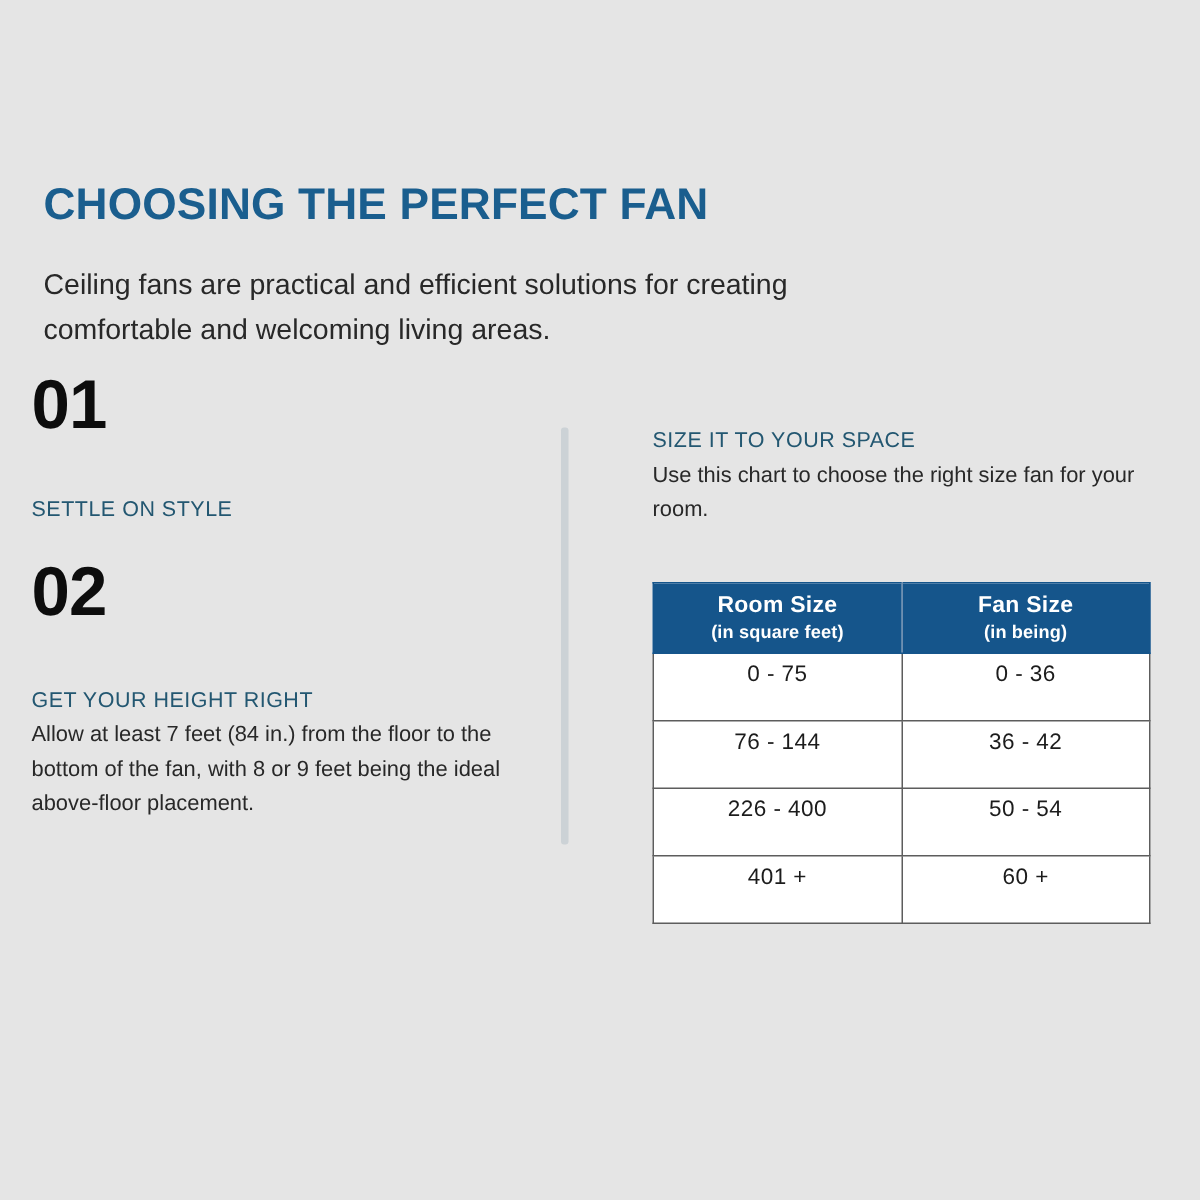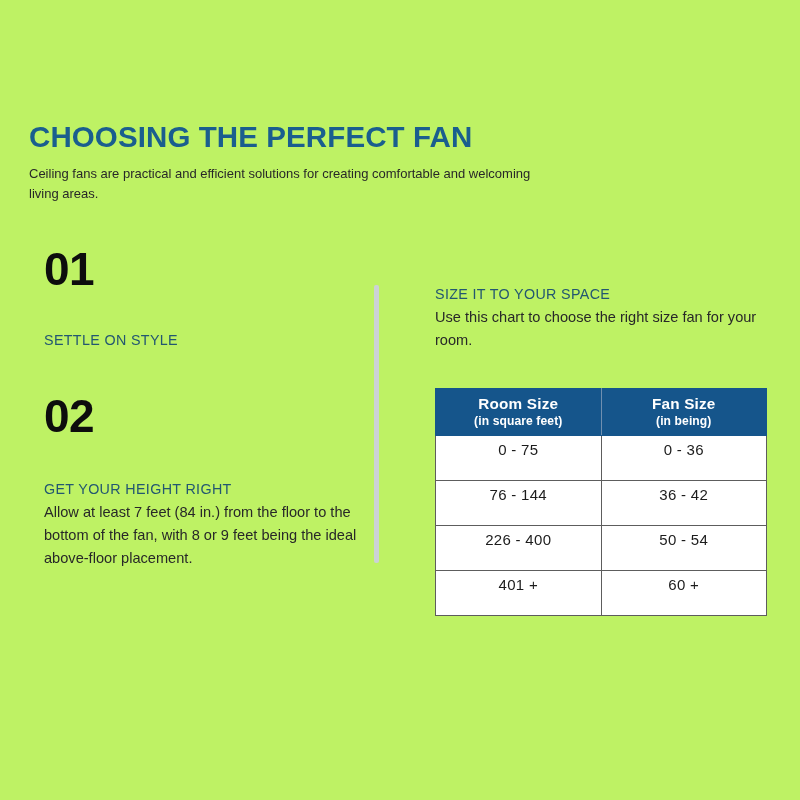--- a/index.html
+++ b/index.html
@@ -13,52 +13,52 @@
     background: #ffffff;
     font-family: "Liberation Sans", sans-serif;
     -webkit-font-smoothing: antialiased;
     overflow: hidden;
   }
 
   #page {
     position: relative;
     width: 800px;
     height: 800px;
-    background: #bef264;
+    background: #e5e5e5;
   }
 
   
   #header-block {
     position: absolute;
     left: 29px;
     top: 122px;
     width: 560px;
   }
   #main-title {
     margin: 0;
     font-size: 29.5px;
     line-height: 1.0;
     font-weight: bold;
     letter-spacing: 0.1px;
     color: #1a5e8e;
     text-transform: uppercase;
     font-family: "Liberation Sans", sans-serif;
   }
   #intro-text {
-    margin: 12px 0 0 0;
-    font-size: 13px;
+    margin: 24px 0 0 0;
+    font-size: 19px;
     line-height: 1.58;
     color: #282828;
     max-width: 520px;
   }
 
   
   #col-left {
     position: absolute;
-    left: 44px;
+    left: 21px;
     top: 246px;
     width: 325px;
   }
   #col-right {
     position: absolute;
     left: 435px;
     top: 246px;
     width: 335px;
   }
 
@@ -92,21 +92,21 @@
   }
   .step-body {
     font-size: 14.6px;
     line-height: 1.58;
     color: #282828;
     margin-top: 3px;
   }
 
   
   #step-02 {
-    margin-top: 44px;
+    margin-top: 22px;
   }
   #step-02 .step-subhead {
     margin-top: 42px;
   }
 
   
   #size-chart-wrap {
     margin-top: 36px;
   }
   #size-chart {

